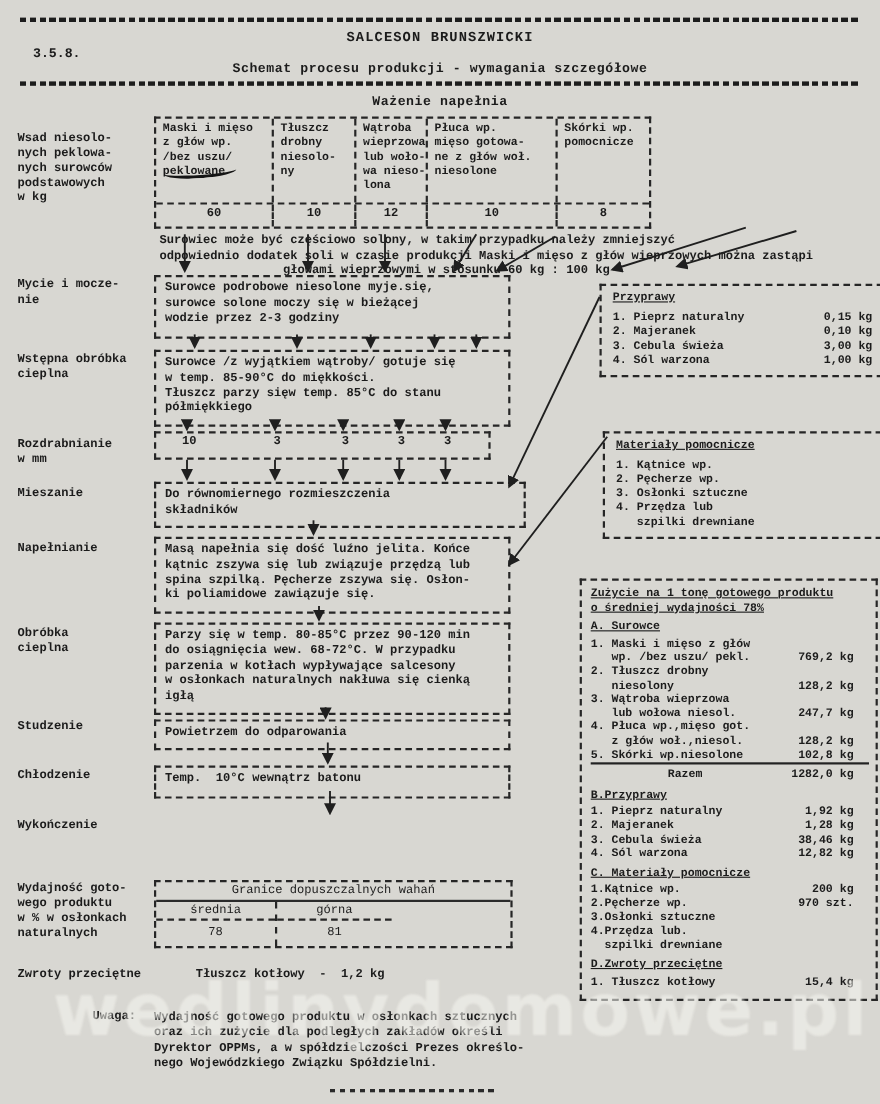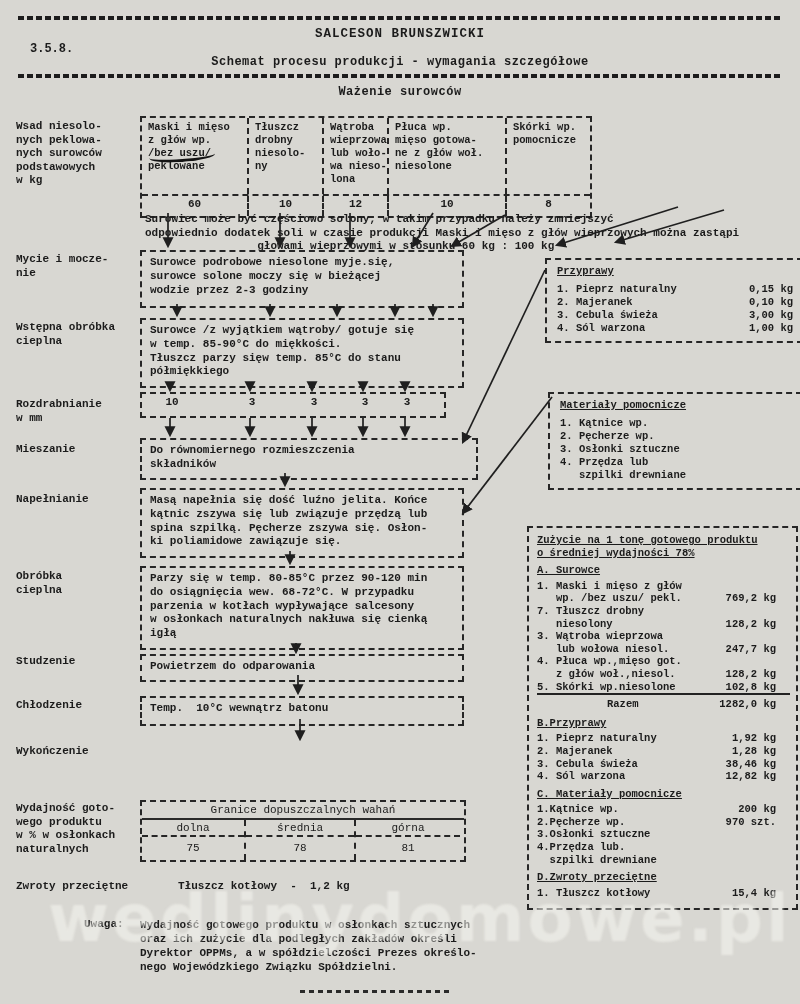--- a/index.html
+++ b/index.html
@@ -9,21 +9,21 @@
   .abs{position:absolute;}
   .rule{position:absolute;left:18px;right:18px;height:4px;
         background:repeating-linear-gradient(90deg,#1c1c1c 0 6px,transparent 6px 9px);}
   .center{left:0;right:0;text-align:center;}
   .hdr{font-weight:bold;font-size:12.5px;letter-spacing:1px;}
   .sub{font-size:12px;font-weight:bold;letter-spacing:.5px;}
   .lbl{position:absolute;left:16px;width:122px;font-size:11px;line-height:13.5px;white-space:pre;font-weight:bold;}
   .box{position:absolute;border:2px dashed #262626;font-size:11px;line-height:13.8px;
        padding:4px 4px 3px 8px;white-space:pre;font-weight:bold;}
   
-  .rawtab{position:absolute;left:140px;top:116px;width:448px;border:2px dashed #262626;}
+  .rawtab{position:absolute;left:140px;top:106px;width:448px;border:2px dashed #262626;}
   .rawhead{display:flex;min-height:76px;}
   .rawcell{border-right:2px dashed #262626;padding:3px 4px 2px 6px;font-size:10.5px;line-height:13px;
            white-space:pre;font-weight:bold;box-sizing:border-box;}
   .rawcell:last-child{border-right:none;}
   .rawvals{display:flex;border-top:2px dashed #262626;height:20px;}
   .rawval{border-right:2px dashed #262626;text-align:center;font-size:11px;font-weight:bold;
           box-sizing:border-box;padding-top:2px;}
   .rawval:last-child{border-right:none;}
   .w1{width:107px;} .w2{width:75px;} .w3{width:65px;} .w4{width:118px;} .w5{width:83px;}
   .note{position:absolute;left:145px;top:213px;font-size:11px;line-height:13.5px;white-space:pre;font-weight:bold;}
@@ -72,21 +72,21 @@
 </head>
 <body>
 
 <div class="page">
 
   <div class="rule" style="top:16px"></div>
   <div class="abs center hdr" style="top:27px">SALCESON BRUNSZWICKI</div>
   <div class="abs" style="left:30px;top:42px;font-size:12px;font-weight:bold">3.5.8.</div>
   <div class="abs center sub" style="top:55px">Schemat procesu produkcji - wymagania szczegółowe</div>
   <div class="rule" style="top:74px"></div>
-  <div class="abs center sub" style="top:85px">Ważenie surowców</div>
+  <div class="abs center sub" style="top:85px">Ważenie napełnia</div>
 
   <div class="lbl" style="top:120px">Wsad niesolo-
 nych peklowa-
 nych surowców
 podstawowych
 w kg</div>
   <div class="lbl" style="top:253px">Mycie i mocze-
 nie</div>
   <div class="lbl" style="top:321px">Wstępna obróbka
 cieplna</div>
@@ -167,24 +167,20 @@
 do osiągnięcia wew. 68-72°C. W przypadku
 parzenia w kotłach wypływające salcesony
 w osłonkach naturalnych nakłuwa się cienką
 igłą</div>
   <div class="box" style="left:140px;top:654px;width:308px;height:17px">Powietrzem do odparowania</div>
   <div class="box" style="left:140px;top:696px;width:308px;height:19px">Temp.  10°C wewnątrz batonu</div>
 
   <div class="ytab">
     <div class="yt-title">Granice dopuszczalnych wahań</div>
     <div class="yt-cols">
-      <div class="yt-col yw1">
-        <div class="yt-h">dolna</div>
-        <div class="yt-v">75</div>
-      </div>
       <div class="yt-col yw2">
         <div class="yt-h">średnia</div>
         <div class="yt-v">78</div>
       </div>
       <div class="yt-col yw3">
         <div class="yt-h">górna</div>
         <div class="yt-v">81</div>
       </div>
     </div>
   </div>
@@ -224,21 +220,21 @@
     <div class="t1">Zużycie na 1 tonę gotowego produktu</div>
     <div class="t2">o średniej wydajności  78%</div>
 
     <div class="uhead">A. Surowce</div>
     <div class="u-row">
         <span class="nm">1. Maski i mięso z głów
    wp. /bez uszu/ pekl.</span>
         <span class="qty">769,2 kg</span>
       </div>
     <div class="u-row">
-        <span class="nm">7. Tłuszcz drobny
+        <span class="nm">2. Tłuszcz drobny
    niesolony</span>
         <span class="qty">128,2 kg</span>
       </div>
     <div class="u-row">
         <span class="nm">3. Wątroba wieprzowa
    lub wołowa niesol.</span>
         <span class="qty">247,7 kg</span>
       </div>
     <div class="u-row">
         <span class="nm">4. Płuca wp.,mięso got.

